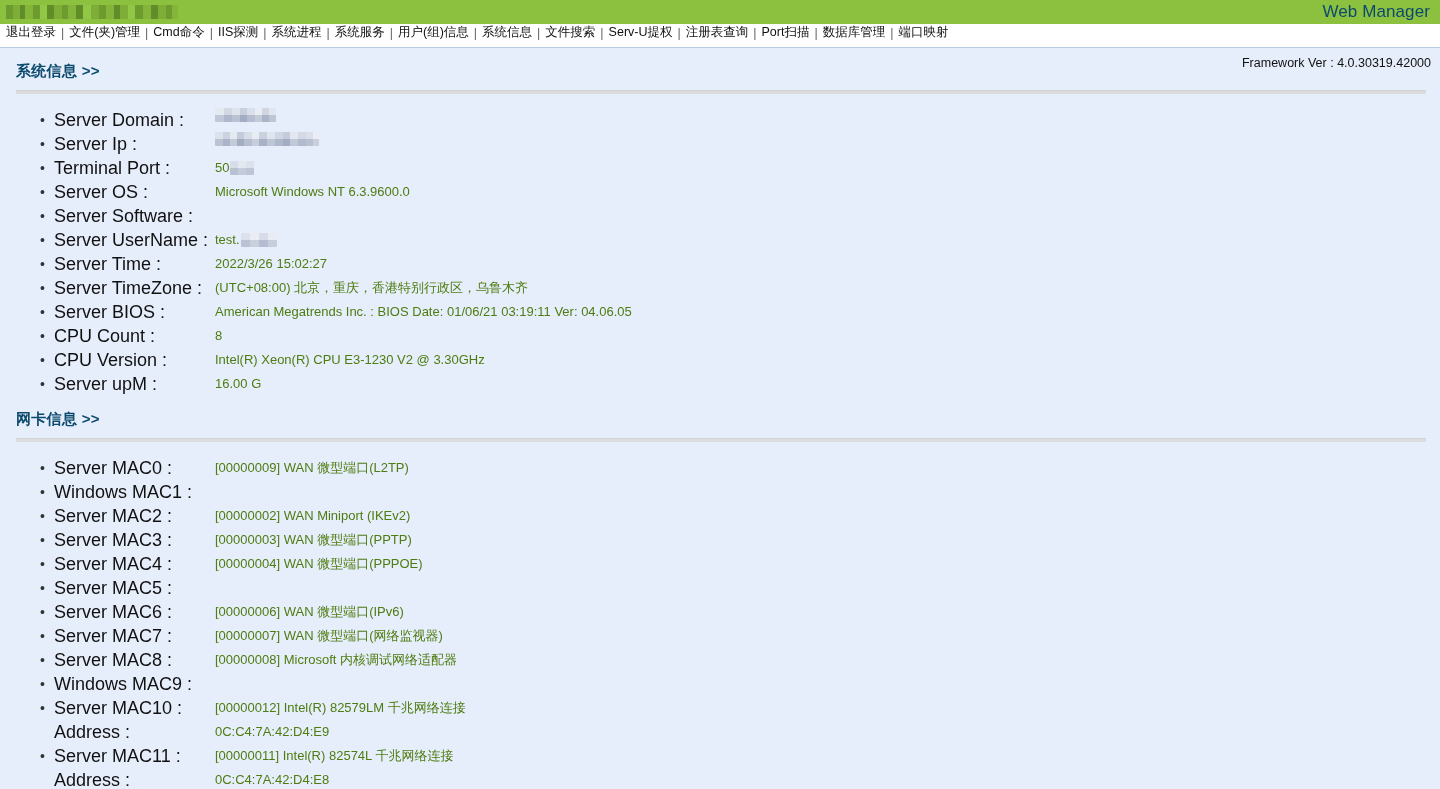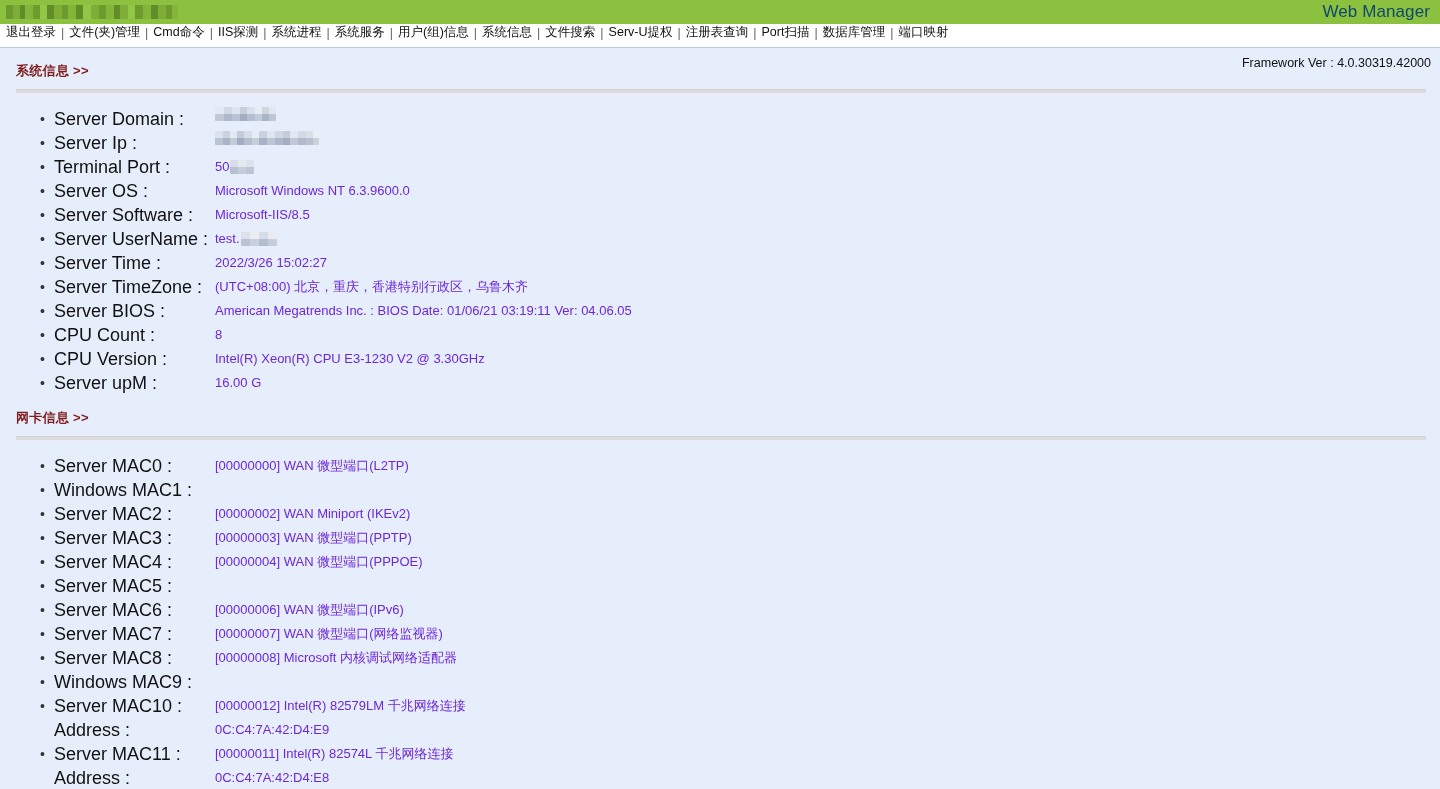--- a/index.html
+++ b/index.html
@@ -81,23 +81,23 @@
     color: #111;
     padding-right: 3px;
     white-space: nowrap;
     margin-top: 32px;
   }
 
   
   .content { padding: 0; }
 
   .section-heading {
-    font-size: 13px;
+    font-size: 15px;
     font-weight: bold;
-    color: #7f1d1d;
+    color: #0c4a6e;
     padding: 14px 0 0 16px;
     letter-spacing: .3px;
   }
   .section-rule {
     height: 4px;
     margin: 9px 14px 0 16px;
     background: #dcdcdc;
     border-top: 1px solid #d2d2d2;
   }
 
@@ -124,21 +124,21 @@
   .bullet.empty { color: transparent; }
   .info-label {
     width: 161px;
     flex: 0 0 auto;
     color: #111;
     font-size: 18px;
     white-space: nowrap;
   }
   .info-value {
     flex: 1 1 auto;
-    color: #6d28d9;
+    color: #4d7c0f;
     font-size: 13px;
     white-space: nowrap;
     display: flex;
     align-items: center;
   }
 
   
   .redact {
     display: inline-block;
     height: 14px;
@@ -249,21 +249,20 @@
         <span class="info-value">50<span class="redact port"></span></span>
       </li>
       <li class="info-row">
         <span class="bullet">•</span>
         <span class="info-label">Server OS :</span>
         <span class="info-value">Microsoft Windows NT 6.3.9600.0</span>
       </li>
       <li class="info-row">
         <span class="bullet">•</span>
         <span class="info-label">Server Software :</span>
-        <span class="info-value">Microsoft-IIS/8.5</span>
       </li>
       <li class="info-row">
         <span class="bullet">•</span>
         <span class="info-label">Server UserName :</span>
         <span class="info-value">test.<span class="redact user"></span></span>
       </li>
       <li class="info-row">
         <span class="bullet">•</span>
         <span class="info-label">Server Time :</span>
         <span class="info-value">2022/3/26 15:02:27</span>
@@ -293,21 +292,21 @@
         <span class="info-label">Server upM :</span>
         <span class="info-value">16.00 G</span>
       </li>
     </ul>
     <div class="section-heading">网卡信息 &gt;&gt;</div>
     <div class="section-rule"></div>
     <ul class="info-list">
       <li class="info-row">
         <span class="bullet">•</span>
         <span class="info-label">Server MAC0 :</span>
-        <span class="info-value">[00000000] WAN 微型端口(L2TP)</span>
+        <span class="info-value">[00000009] WAN 微型端口(L2TP)</span>
       </li>
       <li class="info-row">
         <span class="bullet">•</span>
         <span class="info-label">Windows MAC1 :</span>
       </li>
       <li class="info-row">
         <span class="bullet">•</span>
         <span class="info-label">Server MAC2 :</span>
         <span class="info-value">[00000002] WAN Miniport (IKEv2)</span>
       </li>

